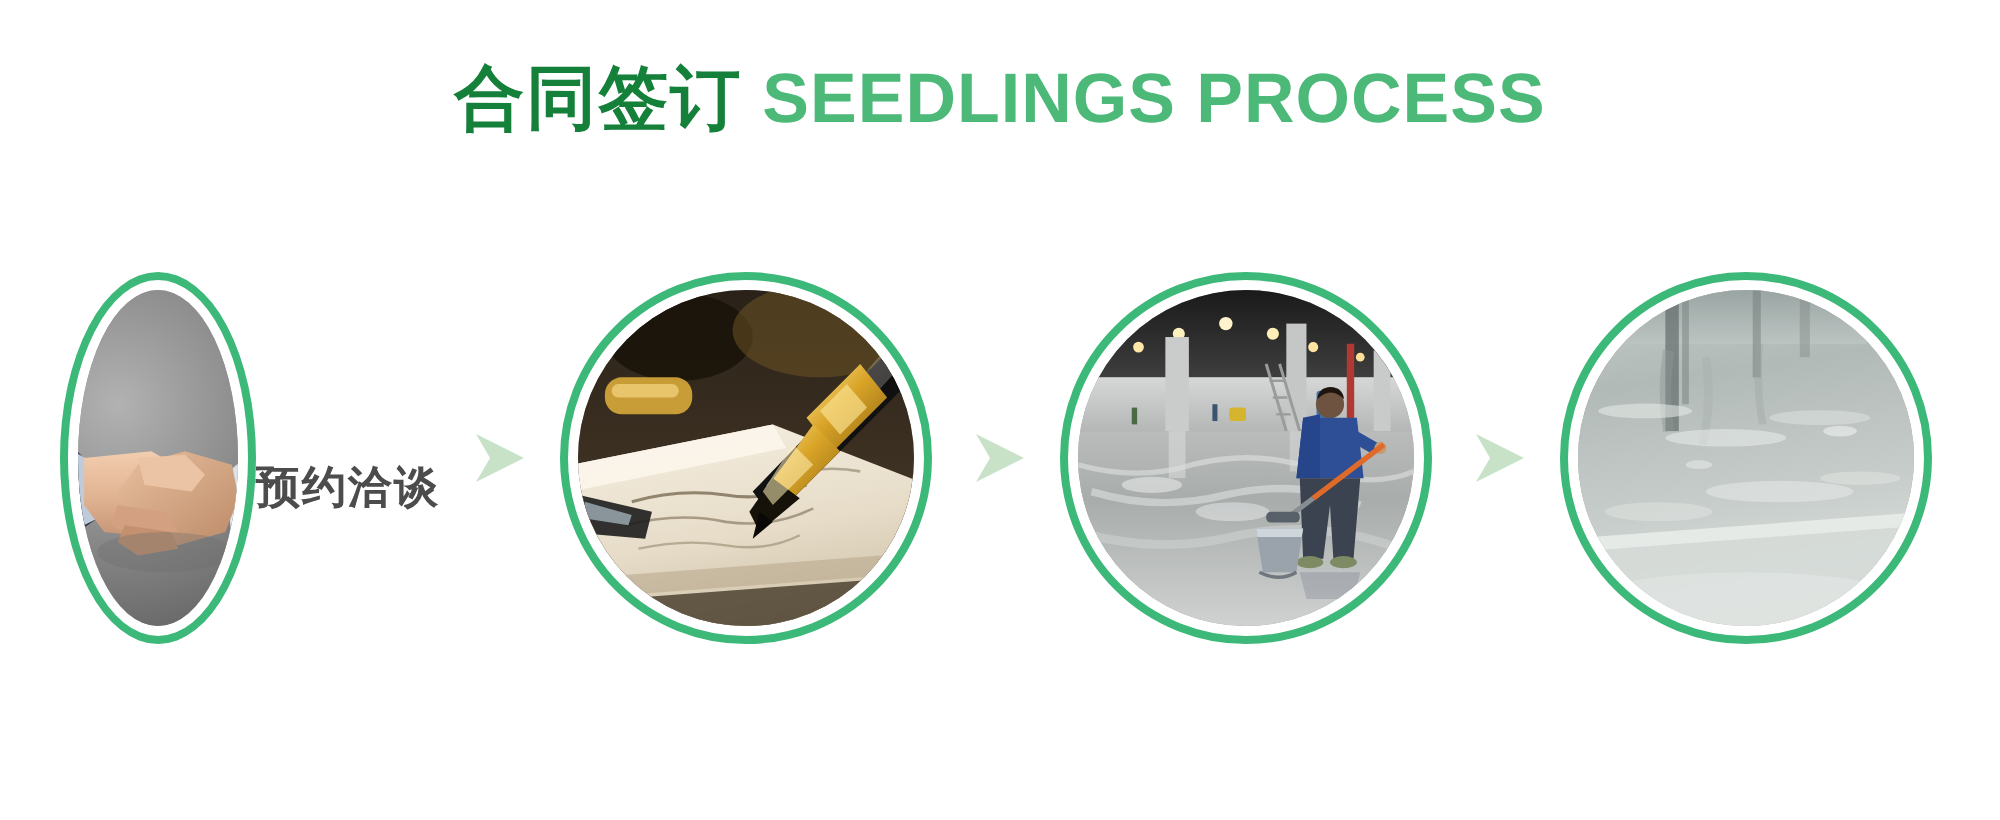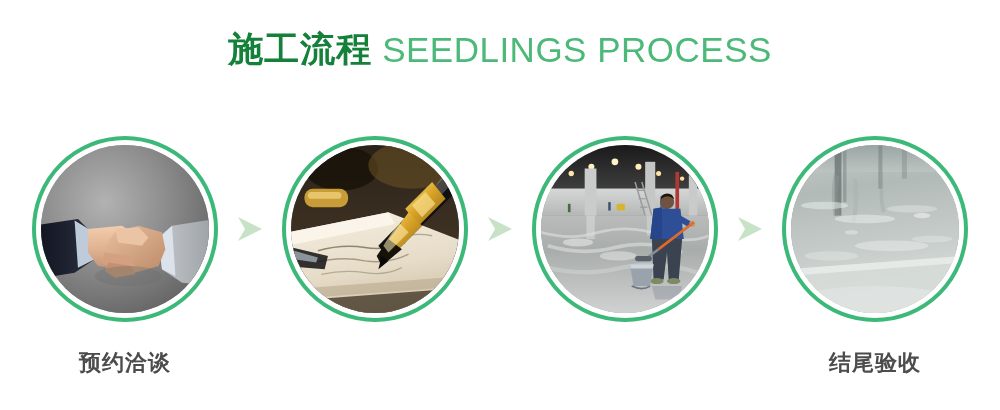--- a/index.html
+++ b/index.html
@@ -27,21 +27,21 @@
   }
   .title-cn {
     font-size: 35px;
     font-weight: bold;
     color: #15803a;
     letter-spacing: 1px;
     vertical-align: middle;
   }
   .title-en {
     font-size: 35px;
-    font-weight: normal;
+    font-weight: bold;
     color: #4cb979;
     letter-spacing: 0.5px;
     margin-left: 10px;
     vertical-align: middle;
   }
 
   
   .steps {
     position: absolute;
     top: 136px;
@@ -50,21 +50,21 @@
     height: 250px;
     display: flex;
     flex-direction: row;
     align-items: flex-start;
     justify-content: center;
   }
 
   .step {
     width: 190px;
     display: flex;
-    flex-direction: column;
+    flex-direction: row;
     align-items: center;
     flex: 0 0 auto;
   }
 
   .circle-ring {
     width: 186px;
     height: 186px;
     border-radius: 50%;
     border: 4px solid #3cb878;
     background: #ffffff;
@@ -101,21 +101,21 @@
     display: flex;
     align-items: center;
     justify-content: center;
   }
   .arrow svg { display: block; }
 </style>
 </head>
 <body>
 
 <div class="title-bar">
-  <span class="title-cn">施工流程</span><span class="title-en">SEEDLINGS PROCESS</span>
+  <span class="title-cn">合同签订</span><span class="title-en">SEEDLINGS PROCESS</span>
 </div>
 
 <div class="steps">
 
   <div class="step">
     <div class="circle-ring">
       <div class="circle-photo">
         <svg viewBox="0 0 100 100" preserveAspectRatio="xMidYMid slice">
           <defs>
             <radialGradient id="hsBg" cx="38%" cy="34%" r="78%">
@@ -376,16 +376,15 @@
 
           <ellipse cx="78" cy="42" rx="5" ry="1.6" fill="#ffffff" opacity="0.45"></ellipse>
           <ellipse cx="36" cy="52" rx="4" ry="1.3" fill="#ffffff" opacity="0.35"></ellipse>
 
           <path d="M-2 74 L104 66 L104 104 L-2 104 Z" fill="#d5dad7" opacity="0.9"></path>
           <path d="M-2 74 L104 66 L104 70 L-2 78 Z" fill="#eaeeeb" opacity="0.8"></path>
           <ellipse cx="50" cy="92" rx="46" ry="8" fill="#e6eae7" opacity="0.5"></ellipse>
         </svg>
       </div>
     </div>
-    <div class="step-label">结尾验收</div>
   </div>
 
 </div>
 
 </body></html>

